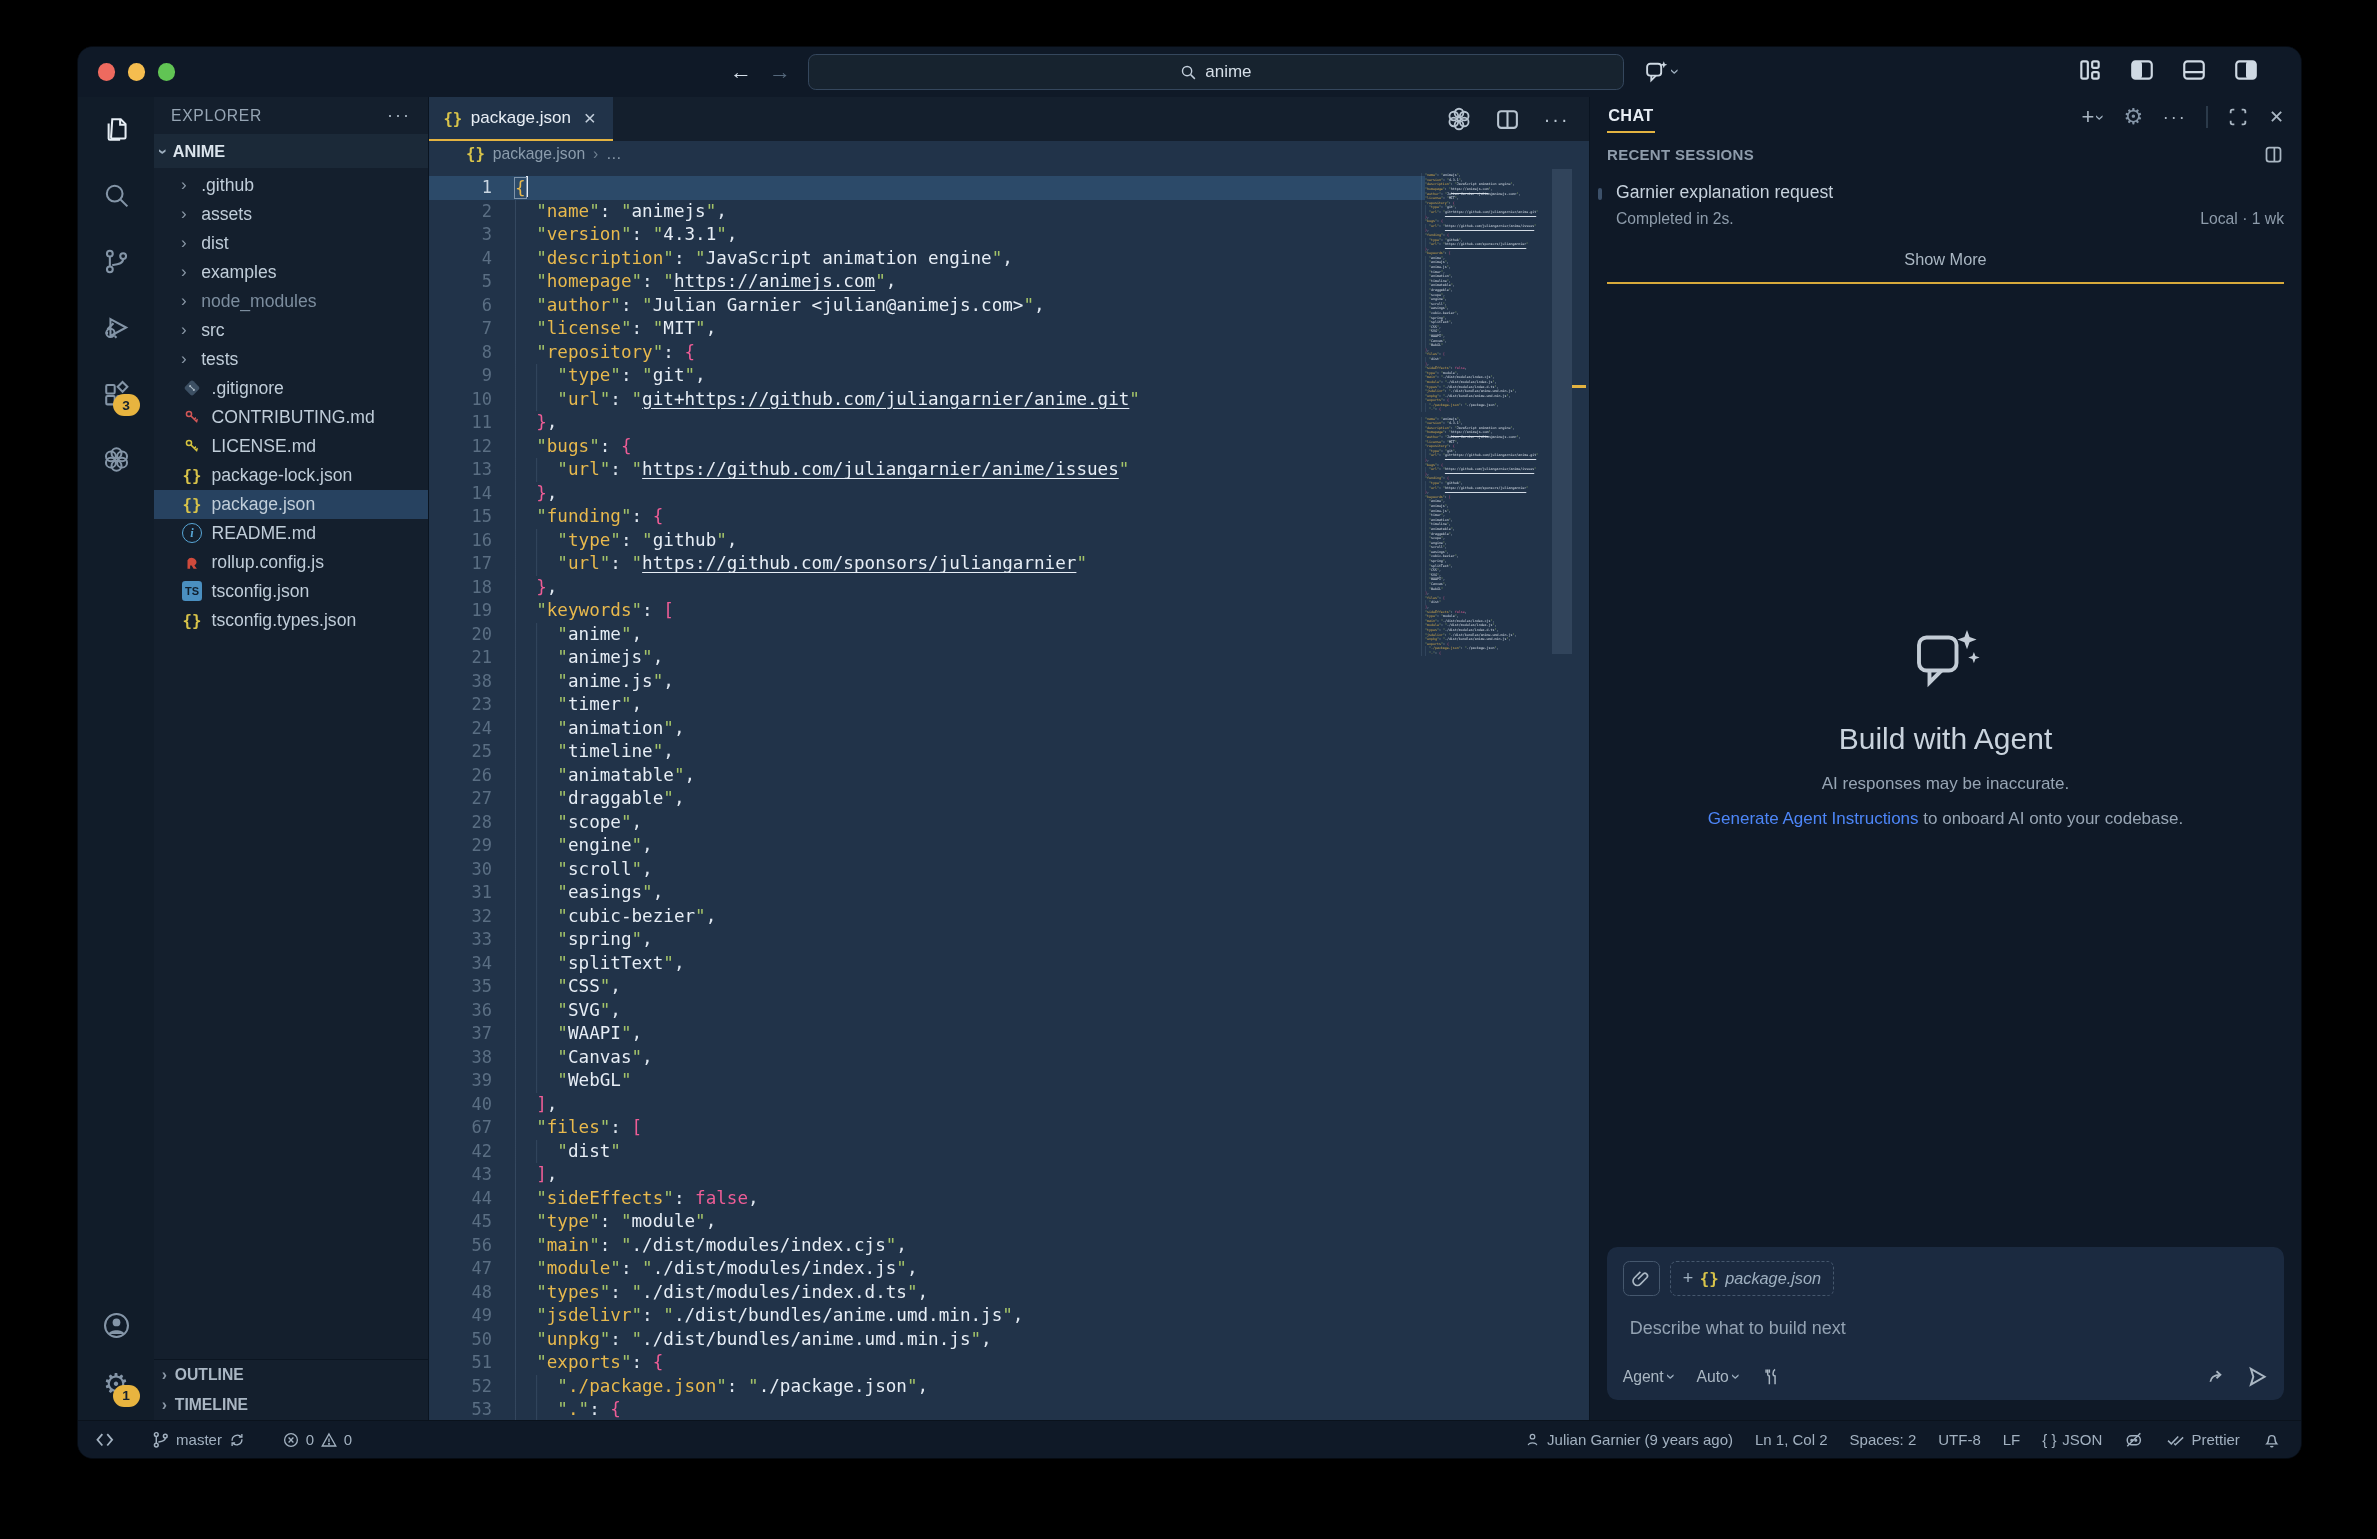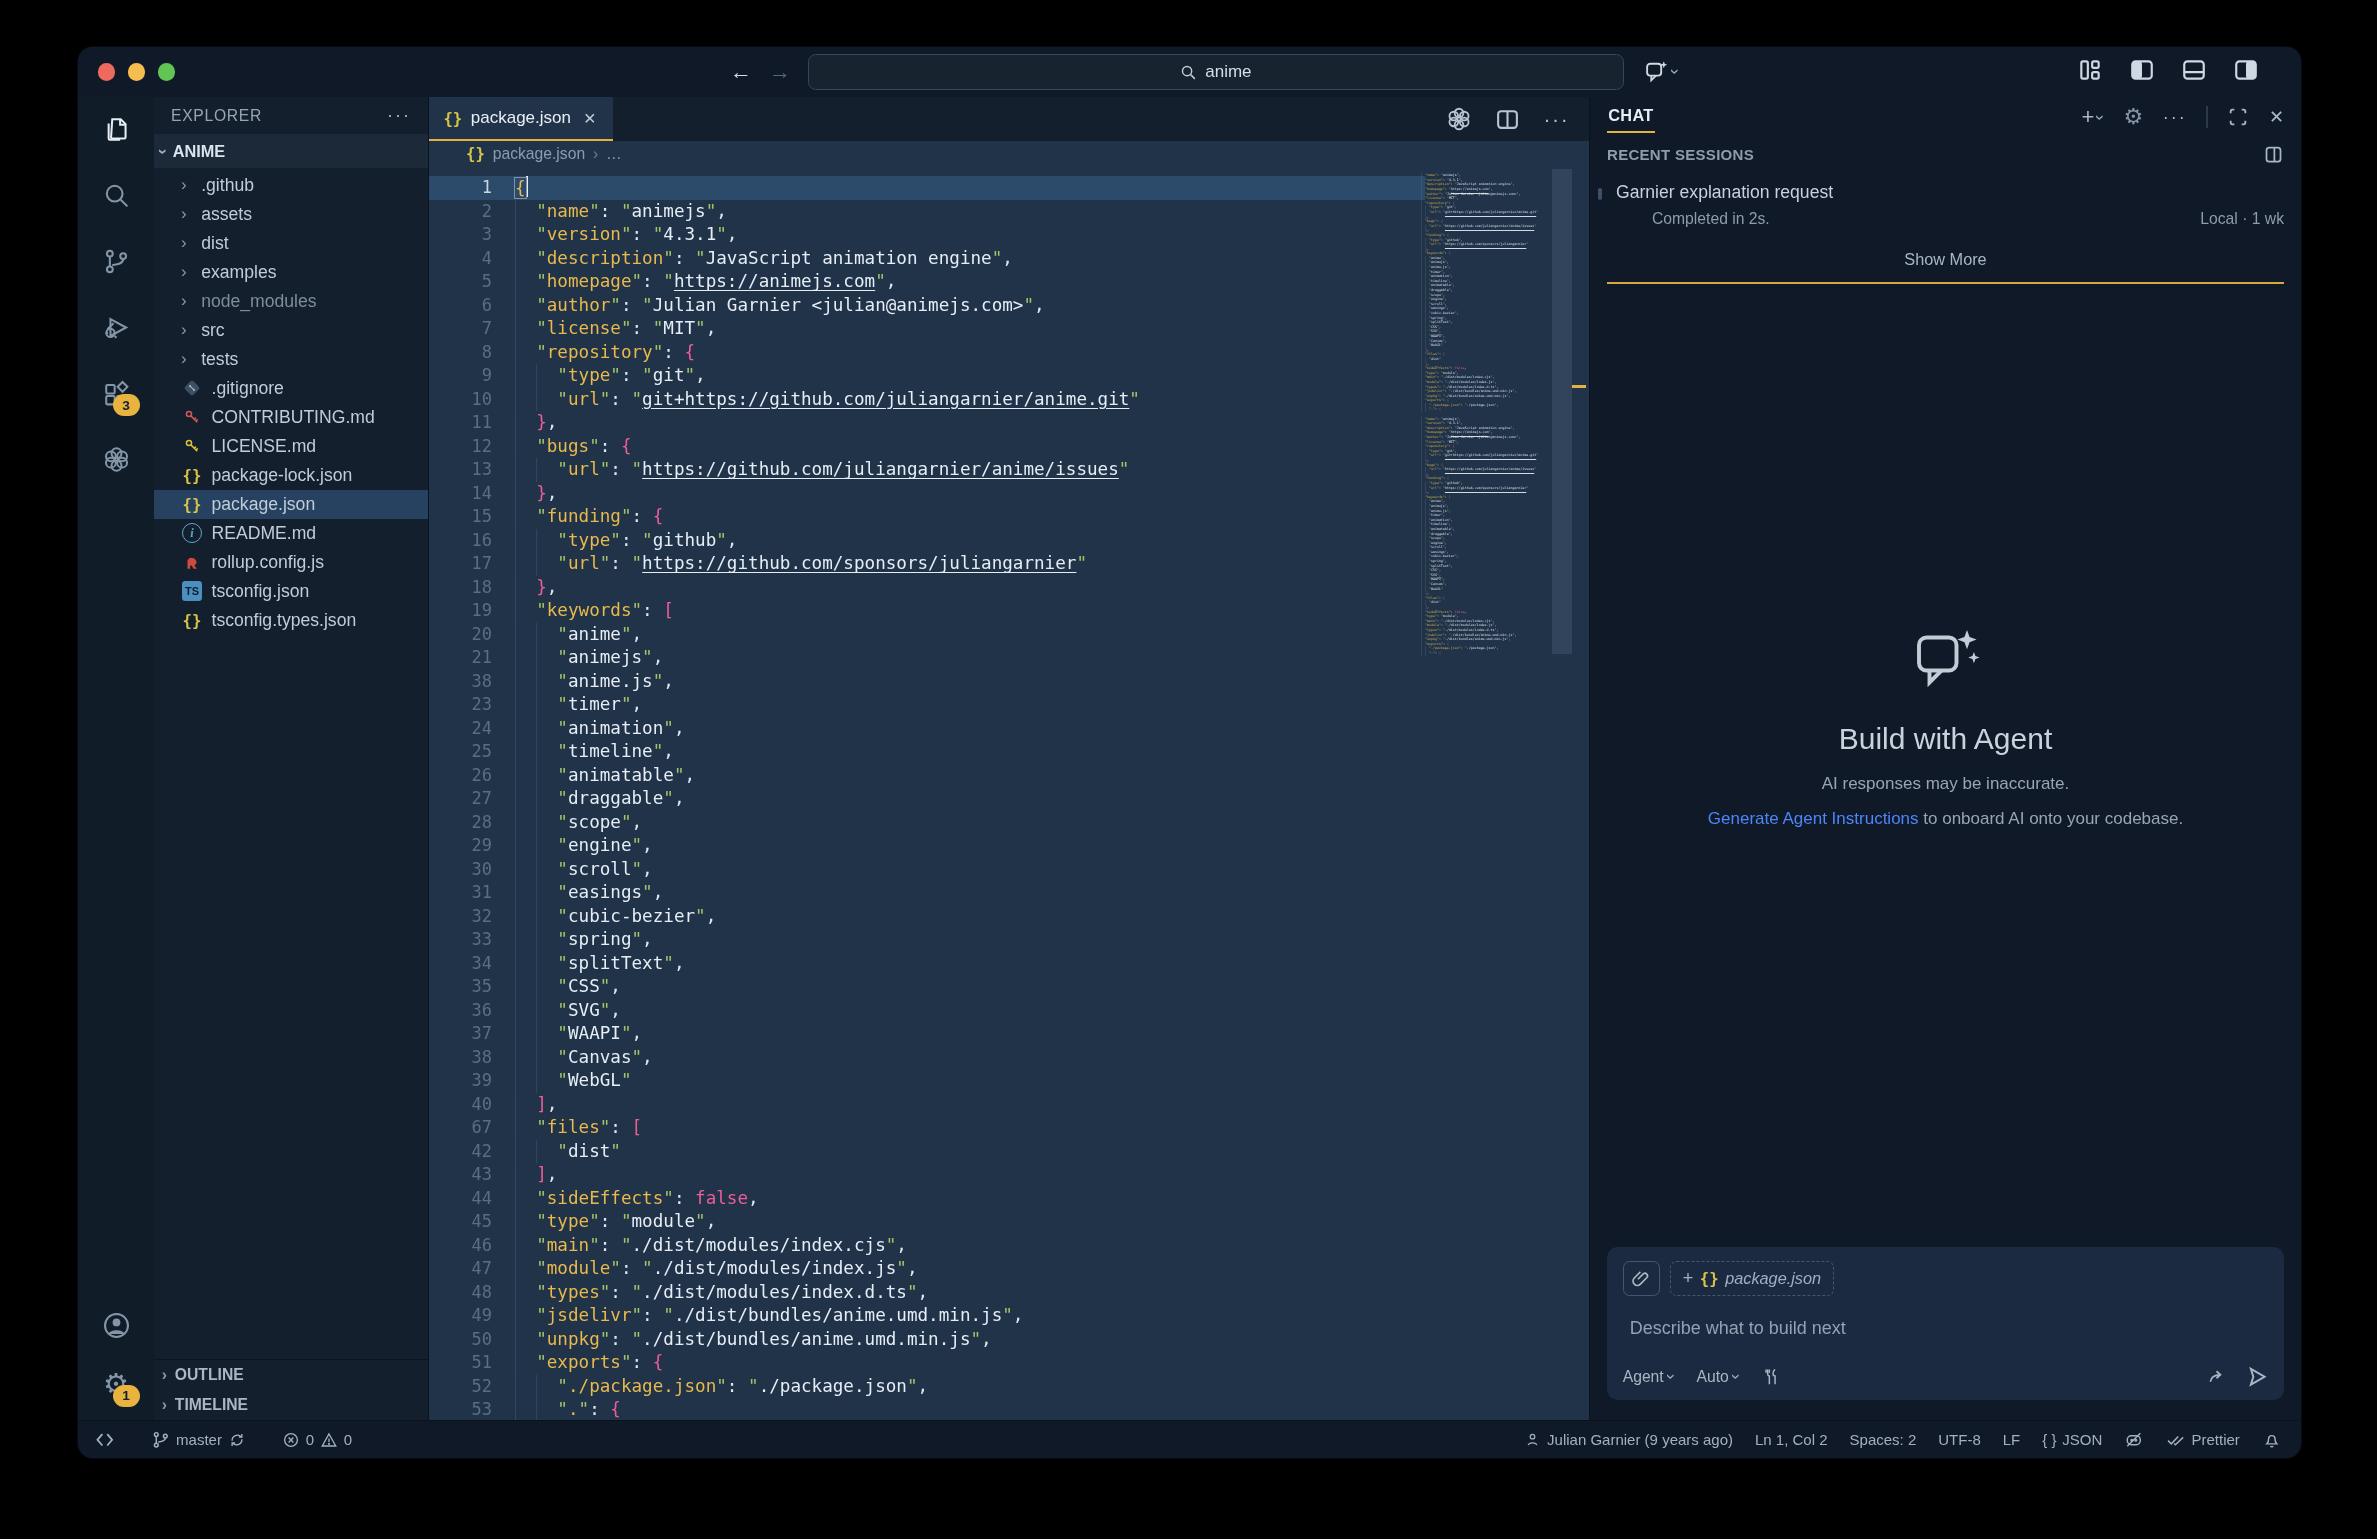--- a/index.html
+++ b/index.html
@@ -83,21 +83,21 @@
   .chat{width:711px;flex:0 0 auto;background:#0f1927;border-left:0.7px solid #0a1420;display:flex;flex-direction:column;}
   .chat-top{height:40px;display:flex;align-items:center;padding:0 17px;position:relative;}
   .chat-tabname{color:#e8eef5;font-weight:bold;font-size:16.3px;letter-spacing:0.3px;border-bottom:2.6px solid #e3b341;padding:5.2px 1.3px 6.5px;}
   .chat-topicons{margin-left:auto;display:flex;align-items:center;gap:19.6px;color:#aab7c3;}
   .vsep{width:1.3px;height:22px;background:#2b3a4a;}
   .sessions{padding:6.5px 17px 0 17px;}
   .sess-head{display:flex;align-items:center;color:#8e9cab;font-weight:bold;font-size:15px;letter-spacing:0.3px;}
   .sess-item{position:relative;margin-top:17px;padding-left:9px;}
   .sess-item:before{content:"";position:absolute;left:-9px;top:6.5px;width:3.9px;height:11.7px;background:#3c5069;border-radius:2px;}
   .sess-title{color:#c7d2dd;font-size:17.6px;}
-  .sess-sub{display:flex;margin-top:7.8px;color:#8e9cab;font-size:15.7px;margin-left:36px;}
+  .sess-sub{display:flex;margin-top:7.8px;color:#8e9cab;font-size:15.7px;}
   .sess-meta{margin-left:auto;}
   .showmore{text-align:center;color:#aab7c3;font-size:16.3px;margin-top:22px;}
   .chat-divider{height:2px;background:#d7a93b;margin-top:13px;}
   .chat-body{flex:1;display:flex;flex-direction:column;align-items:center;justify-content:center;text-align:center;padding-bottom:78px;}
   .bwa-title{color:#c9d3dd;font-size:30px;margin-top:26px;font-weight:350;}
   .bwa-sub{color:#97a5b4;font-size:17px;margin-top:18px;}
   .bwa-line{font-size:17px;margin-top:14.4px;color:#97a5b4;}
   .bwa-link{color:#4d86f8;}
   .chat-input{margin:0 17px 19.6px;background:#1b2a40;border-radius:10.4px;padding:14.4px 15.7px 11.7px;flex:0 0 auto;}
   .ci-row1{display:flex;align-items:center;gap:10.4px;}
@@ -427,21 +427,21 @@
             <div class="gn">36</div>
             <div class="gn">37</div>
             <div class="gn">38</div>
             <div class="gn">39</div>
             <div class="gn">40</div>
             <div class="gn">67</div>
             <div class="gn">42</div>
             <div class="gn">43</div>
             <div class="gn">44</div>
             <div class="gn">45</div>
-            <div class="gn">46</div>
+            <div class="gn">56</div>
             <div class="gn">47</div>
             <div class="gn">48</div>
             <div class="gn">49</div>
             <div class="gn">50</div>
             <div class="gn">51</div>
             <div class="gn">52</div>
             <div class="gn">53</div>
           </div>
         <pre class="code" id="maincode"><div class="cl"><span class="boxed p1">{</span><span class="cursor"></span></div><div class="cl"><span class="ind" style="width:2ch"> </span><span class="q">"</span><span class="k">name</span><span class="q">"</span><span class="w">:</span><span class="w"> </span><span class="q">"</span><span class="v">animejs</span><span class="q">"</span><span class="w">,</span></div><div class="cl"><span class="ind" style="width:2ch"> </span><span class="q">"</span><span class="k">version</span><span class="q">"</span><span class="w">:</span><span class="w"> </span><span class="q">"</span><span class="v">4.3.1</span><span class="q">"</span><span class="w">,</span></div><div class="cl"><span class="ind" style="width:2ch"> </span><span class="q">"</span><span class="k">description</span><span class="q">"</span><span class="w">:</span><span class="w"> </span><span class="q">"</span><span class="v">JavaScript animation engine</span><span class="q">"</span><span class="w">,</span></div><div class="cl"><span class="ind" style="width:2ch"> </span><span class="q">"</span><span class="k">homepage</span><span class="q">"</span><span class="w">:</span><span class="w"> </span><span class="q">"</span><span class="v u">https://animejs.com</span><span class="q">"</span><span class="w">,</span></div><div class="cl"><span class="ind" style="width:2ch"> </span><span class="q">"</span><span class="k">author</span><span class="q">"</span><span class="w">:</span><span class="w"> </span><span class="q">"</span><span class="v">Julian Garnier &lt;julian@animejs.com&gt;</span><span class="q">"</span><span class="w">,</span></div><div class="cl"><span class="ind" style="width:2ch"> </span><span class="q">"</span><span class="k">license</span><span class="q">"</span><span class="w">:</span><span class="w"> </span><span class="q">"</span><span class="v">MIT</span><span class="q">"</span><span class="w">,</span></div><div class="cl"><span class="ind" style="width:2ch"> </span><span class="q">"</span><span class="k">repository</span><span class="q">"</span><span class="w">:</span><span class="w"> </span><span class="p">{</span></div><div class="cl"><span class="ind" style="width:4ch"> </span><span class="q">"</span><span class="k">type</span><span class="q">"</span><span class="w">:</span><span class="w"> </span><span class="q">"</span><span class="v">git</span><span class="q">"</span><span class="w">,</span></div><div class="cl"><span class="ind" style="width:4ch"> </span><span class="q">"</span><span class="k">url</span><span class="q">"</span><span class="w">:</span><span class="w"> </span><span class="q">"</span><span class="v u">git+https://github.com/juliangarnier/anime.git</span><span class="q">"</span></div><div class="cl"><span class="ind" style="width:2ch"> </span><span class="p">}</span><span class="w">,</span></div><div class="cl"><span class="ind" style="width:2ch"> </span><span class="q">"</span><span class="k">bugs</span><span class="q">"</span><span class="w">:</span><span class="w"> </span><span class="p">{</span></div><div class="cl"><span class="ind" style="width:4ch"> </span><span class="q">"</span><span class="k">url</span><span class="q">"</span><span class="w">:</span><span class="w"> </span><span class="q">"</span><span class="v u">https://github.com/juliangarnier/anime/issues</span><span class="q">"</span></div><div class="cl"><span class="ind" style="width:2ch"> </span><span class="p">}</span><span class="w">,</span></div><div class="cl"><span class="ind" style="width:2ch"> </span><span class="q">"</span><span class="k">funding</span><span class="q">"</span><span class="w">:</span><span class="w"> </span><span class="p">{</span></div><div class="cl"><span class="ind" style="width:4ch"> </span><span class="q">"</span><span class="k">type</span><span class="q">"</span><span class="w">:</span><span class="w"> </span><span class="q">"</span><span class="v">github</span><span class="q">"</span><span class="w">,</span></div><div class="cl"><span class="ind" style="width:4ch"> </span><span class="q">"</span><span class="k">url</span><span class="q">"</span><span class="w">:</span><span class="w"> </span><span class="q">"</span><span class="v u">https://github.com/sponsors/juliangarnier</span><span class="q">"</span></div><div class="cl"><span class="ind" style="width:2ch"> </span><span class="p">}</span><span class="w">,</span></div><div class="cl"><span class="ind" style="width:2ch"> </span><span class="q">"</span><span class="k">keywords</span><span class="q">"</span><span class="w">:</span><span class="w"> </span><span class="p">[</span></div><div class="cl"><span class="ind" style="width:4ch"> </span><span class="q">"</span><span class="v">anime</span><span class="q">"</span><span class="w">,</span></div><div class="cl"><span class="ind" style="width:4ch"> </span><span class="q">"</span><span class="v">animejs</span><span class="q">"</span><span class="w">,</span></div><div class="cl"><span class="ind" style="width:4ch"> </span><span class="q">"</span><span class="v">anime.js</span><span class="q">"</span><span class="w">,</span></div><div class="cl"><span class="ind" style="width:4ch"> </span><span class="q">"</span><span class="v">timer</span><span class="q">"</span><span class="w">,</span></div><div class="cl"><span class="ind" style="width:4ch"> </span><span class="q">"</span><span class="v">animation</span><span class="q">"</span><span class="w">,</span></div><div class="cl"><span class="ind" style="width:4ch"> </span><span class="q">"</span><span class="v">timeline</span><span class="q">"</span><span class="w">,</span></div><div class="cl"><span class="ind" style="width:4ch"> </span><span class="q">"</span><span class="v">animatable</span><span class="q">"</span><span class="w">,</span></div><div class="cl"><span class="ind" style="width:4ch"> </span><span class="q">"</span><span class="v">draggable</span><span class="q">"</span><span class="w">,</span></div><div class="cl"><span class="ind" style="width:4ch"> </span><span class="q">"</span><span class="v">scope</span><span class="q">"</span><span class="w">,</span></div><div class="cl"><span class="ind" style="width:4ch"> </span><span class="q">"</span><span class="v">engine</span><span class="q">"</span><span class="w">,</span></div><div class="cl"><span class="ind" style="width:4ch"> </span><span class="q">"</span><span class="v">scroll</span><span class="q">"</span><span class="w">,</span></div><div class="cl"><span class="ind" style="width:4ch"> </span><span class="q">"</span><span class="v">easings</span><span class="q">"</span><span class="w">,</span></div><div class="cl"><span class="ind" style="width:4ch"> </span><span class="q">"</span><span class="v">cubic-bezier</span><span class="q">"</span><span class="w">,</span></div><div class="cl"><span class="ind" style="width:4ch"> </span><span class="q">"</span><span class="v">spring</span><span class="q">"</span><span class="w">,</span></div><div class="cl"><span class="ind" style="width:4ch"> </span><span class="q">"</span><span class="v">splitText</span><span class="q">"</span><span class="w">,</span></div><div class="cl"><span class="ind" style="width:4ch"> </span><span class="q">"</span><span class="v">CSS</span><span class="q">"</span><span class="w">,</span></div><div class="cl"><span class="ind" style="width:4ch"> </span><span class="q">"</span><span class="v">SVG</span><span class="q">"</span><span class="w">,</span></div><div class="cl"><span class="ind" style="width:4ch"> </span><span class="q">"</span><span class="v">WAAPI</span><span class="q">"</span><span class="w">,</span></div><div class="cl"><span class="ind" style="width:4ch"> </span><span class="q">"</span><span class="v">Canvas</span><span class="q">"</span><span class="w">,</span></div><div class="cl"><span class="ind" style="width:4ch"> </span><span class="q">"</span><span class="v">WebGL</span><span class="q">"</span></div><div class="cl"><span class="ind" style="width:2ch"> </span><span class="p">]</span><span class="w">,</span></div><div class="cl"><span class="ind" style="width:2ch"> </span><span class="q">"</span><span class="k">files</span><span class="q">"</span><span class="w">:</span><span class="w"> </span><span class="p">[</span></div><div class="cl"><span class="ind" style="width:4ch"> </span><span class="q">"</span><span class="v">dist</span><span class="q">"</span></div><div class="cl"><span class="ind" style="width:2ch"> </span><span class="p">]</span><span class="w">,</span></div><div class="cl"><span class="ind" style="width:2ch"> </span><span class="q">"</span><span class="k">sideEffects</span><span class="q">"</span><span class="w">:</span><span class="w"> </span><span class="b">false</span><span class="w">,</span></div><div class="cl"><span class="ind" style="width:2ch"> </span><span class="q">"</span><span class="k">type</span><span class="q">"</span><span class="w">:</span><span class="w"> </span><span class="q">"</span><span class="v">module</span><span class="q">"</span><span class="w">,</span></div><div class="cl"><span class="ind" style="width:2ch"> </span><span class="q">"</span><span class="k">main</span><span class="q">"</span><span class="w">:</span><span class="w"> </span><span class="q">"</span><span class="v">./dist/modules/index.cjs</span><span class="q">"</span><span class="w">,</span></div><div class="cl"><span class="ind" style="width:2ch"> </span><span class="q">"</span><span class="k">module</span><span class="q">"</span><span class="w">:</span><span class="w"> </span><span class="q">"</span><span class="v">./dist/modules/index.js</span><span class="q">"</span><span class="w">,</span></div><div class="cl"><span class="ind" style="width:2ch"> </span><span class="q">"</span><span class="k">types</span><span class="q">"</span><span class="w">:</span><span class="w"> </span><span class="q">"</span><span class="v">./dist/modules/index.d.ts</span><span class="q">"</span><span class="w">,</span></div><div class="cl"><span class="ind" style="width:2ch"> </span><span class="q">"</span><span class="k">jsdelivr</span><span class="q">"</span><span class="w">:</span><span class="w"> </span><span class="q">"</span><span class="v">./dist/bundles/anime.umd.min.js</span><span class="q">"</span><span class="w">,</span></div><div class="cl"><span class="ind" style="width:2ch"> </span><span class="q">"</span><span class="k">unpkg</span><span class="q">"</span><span class="w">:</span><span class="w"> </span><span class="q">"</span><span class="v">./dist/bundles/anime.umd.min.js</span><span class="q">"</span><span class="w">,</span></div><div class="cl"><span class="ind" style="width:2ch"> </span><span class="q">"</span><span class="k">exports</span><span class="q">"</span><span class="w">:</span><span class="w"> </span><span class="p">{</span></div><div class="cl"><span class="ind" style="width:4ch"> </span><span class="q">"</span><span class="k">./package.json</span><span class="q">"</span><span class="w">:</span><span class="w"> </span><span class="q">"</span><span class="v">./package.json</span><span class="q">"</span><span class="w">,</span></div><div class="cl"><span class="ind" style="width:4ch"> </span><span class="q">"</span><span class="k">.</span><span class="q">"</span><span class="w">:</span><span class="w"> </span><span class="p">{</span></div></pre>
         <div class="miniwrap" id="miniwrap">

